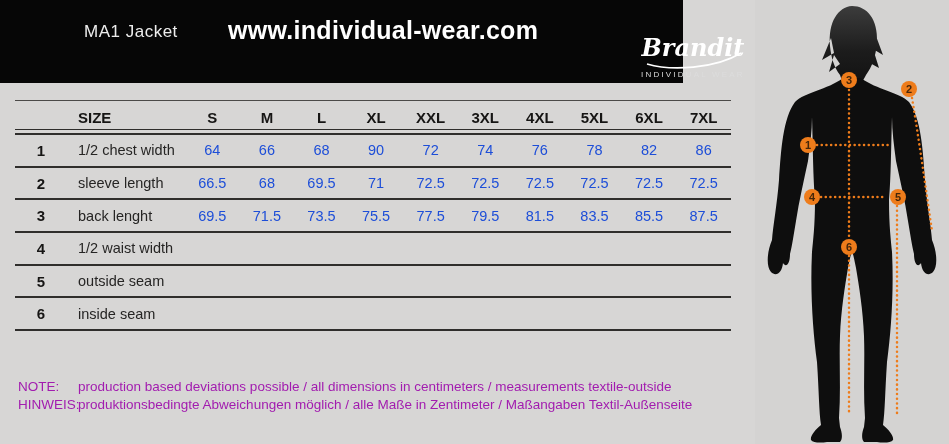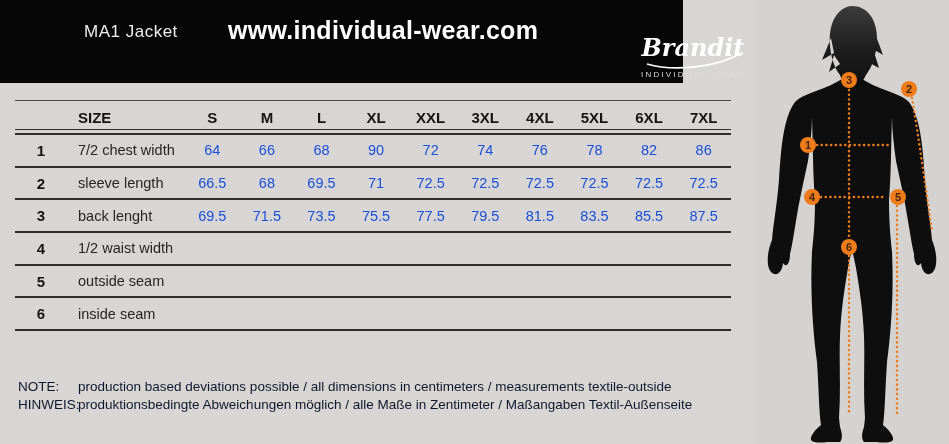--- a/index.html
+++ b/index.html
@@ -48,21 +48,21 @@
   }
   .c-num  { text-align:center; font-weight:700; font-size:15px; color:#161514; }
   .c-label{ padding-left:11px; font-size:14.5px; color:#262524; }
   .c-size { text-align:center; font-weight:700; font-size:15px; color:#161514; }
   .c-val  { text-align:center; font-size:14.5px; color:#1d4ed8; }
   .c-label.headlabel { font-weight:700; font-size:15px; color:#161514; }
   
   .notes {
     position:absolute; left:18px; top:380px; width:712px;
     display:grid; grid-template-columns:60px auto; row-gap:4px;
-    font-size:13.5px; line-height:14px; color:#0f172a;
+    font-size:13.5px; line-height:14px; color:#a21caf;
   }
   
   .figure-panel {
     position:absolute; left:755px; top:0; width:194px; height:444px;
     background:#d4d3d2;
   }
   .figure-panel svg { display:block; }
   .dots {
     fill:none; stroke:#ee7c1b; stroke-width:2.5;
     stroke-dasharray:0.1 4.6; stroke-linecap:round;
@@ -99,21 +99,21 @@
     <div class="c-size">XXL</div>
     <div class="c-size">3XL</div>
     <div class="c-size">4XL</div>
     <div class="c-size">5XL</div>
     <div class="c-size">6XL</div>
     <div class="c-size">7XL</div>
   </div>
 
   <div class="trow">
     <div class="c-num">1</div>
-    <div class="c-label">7/2 chest width</div>
+    <div class="c-label">1/2 chest width</div>
     <div class="c-val">64</div>
     <div class="c-val">66</div>
     <div class="c-val">68</div>
     <div class="c-val">90</div>
     <div class="c-val">72</div>
     <div class="c-val">74</div>
     <div class="c-val">76</div>
     <div class="c-val">78</div>
     <div class="c-val">82</div>
     <div class="c-val">86</div>

